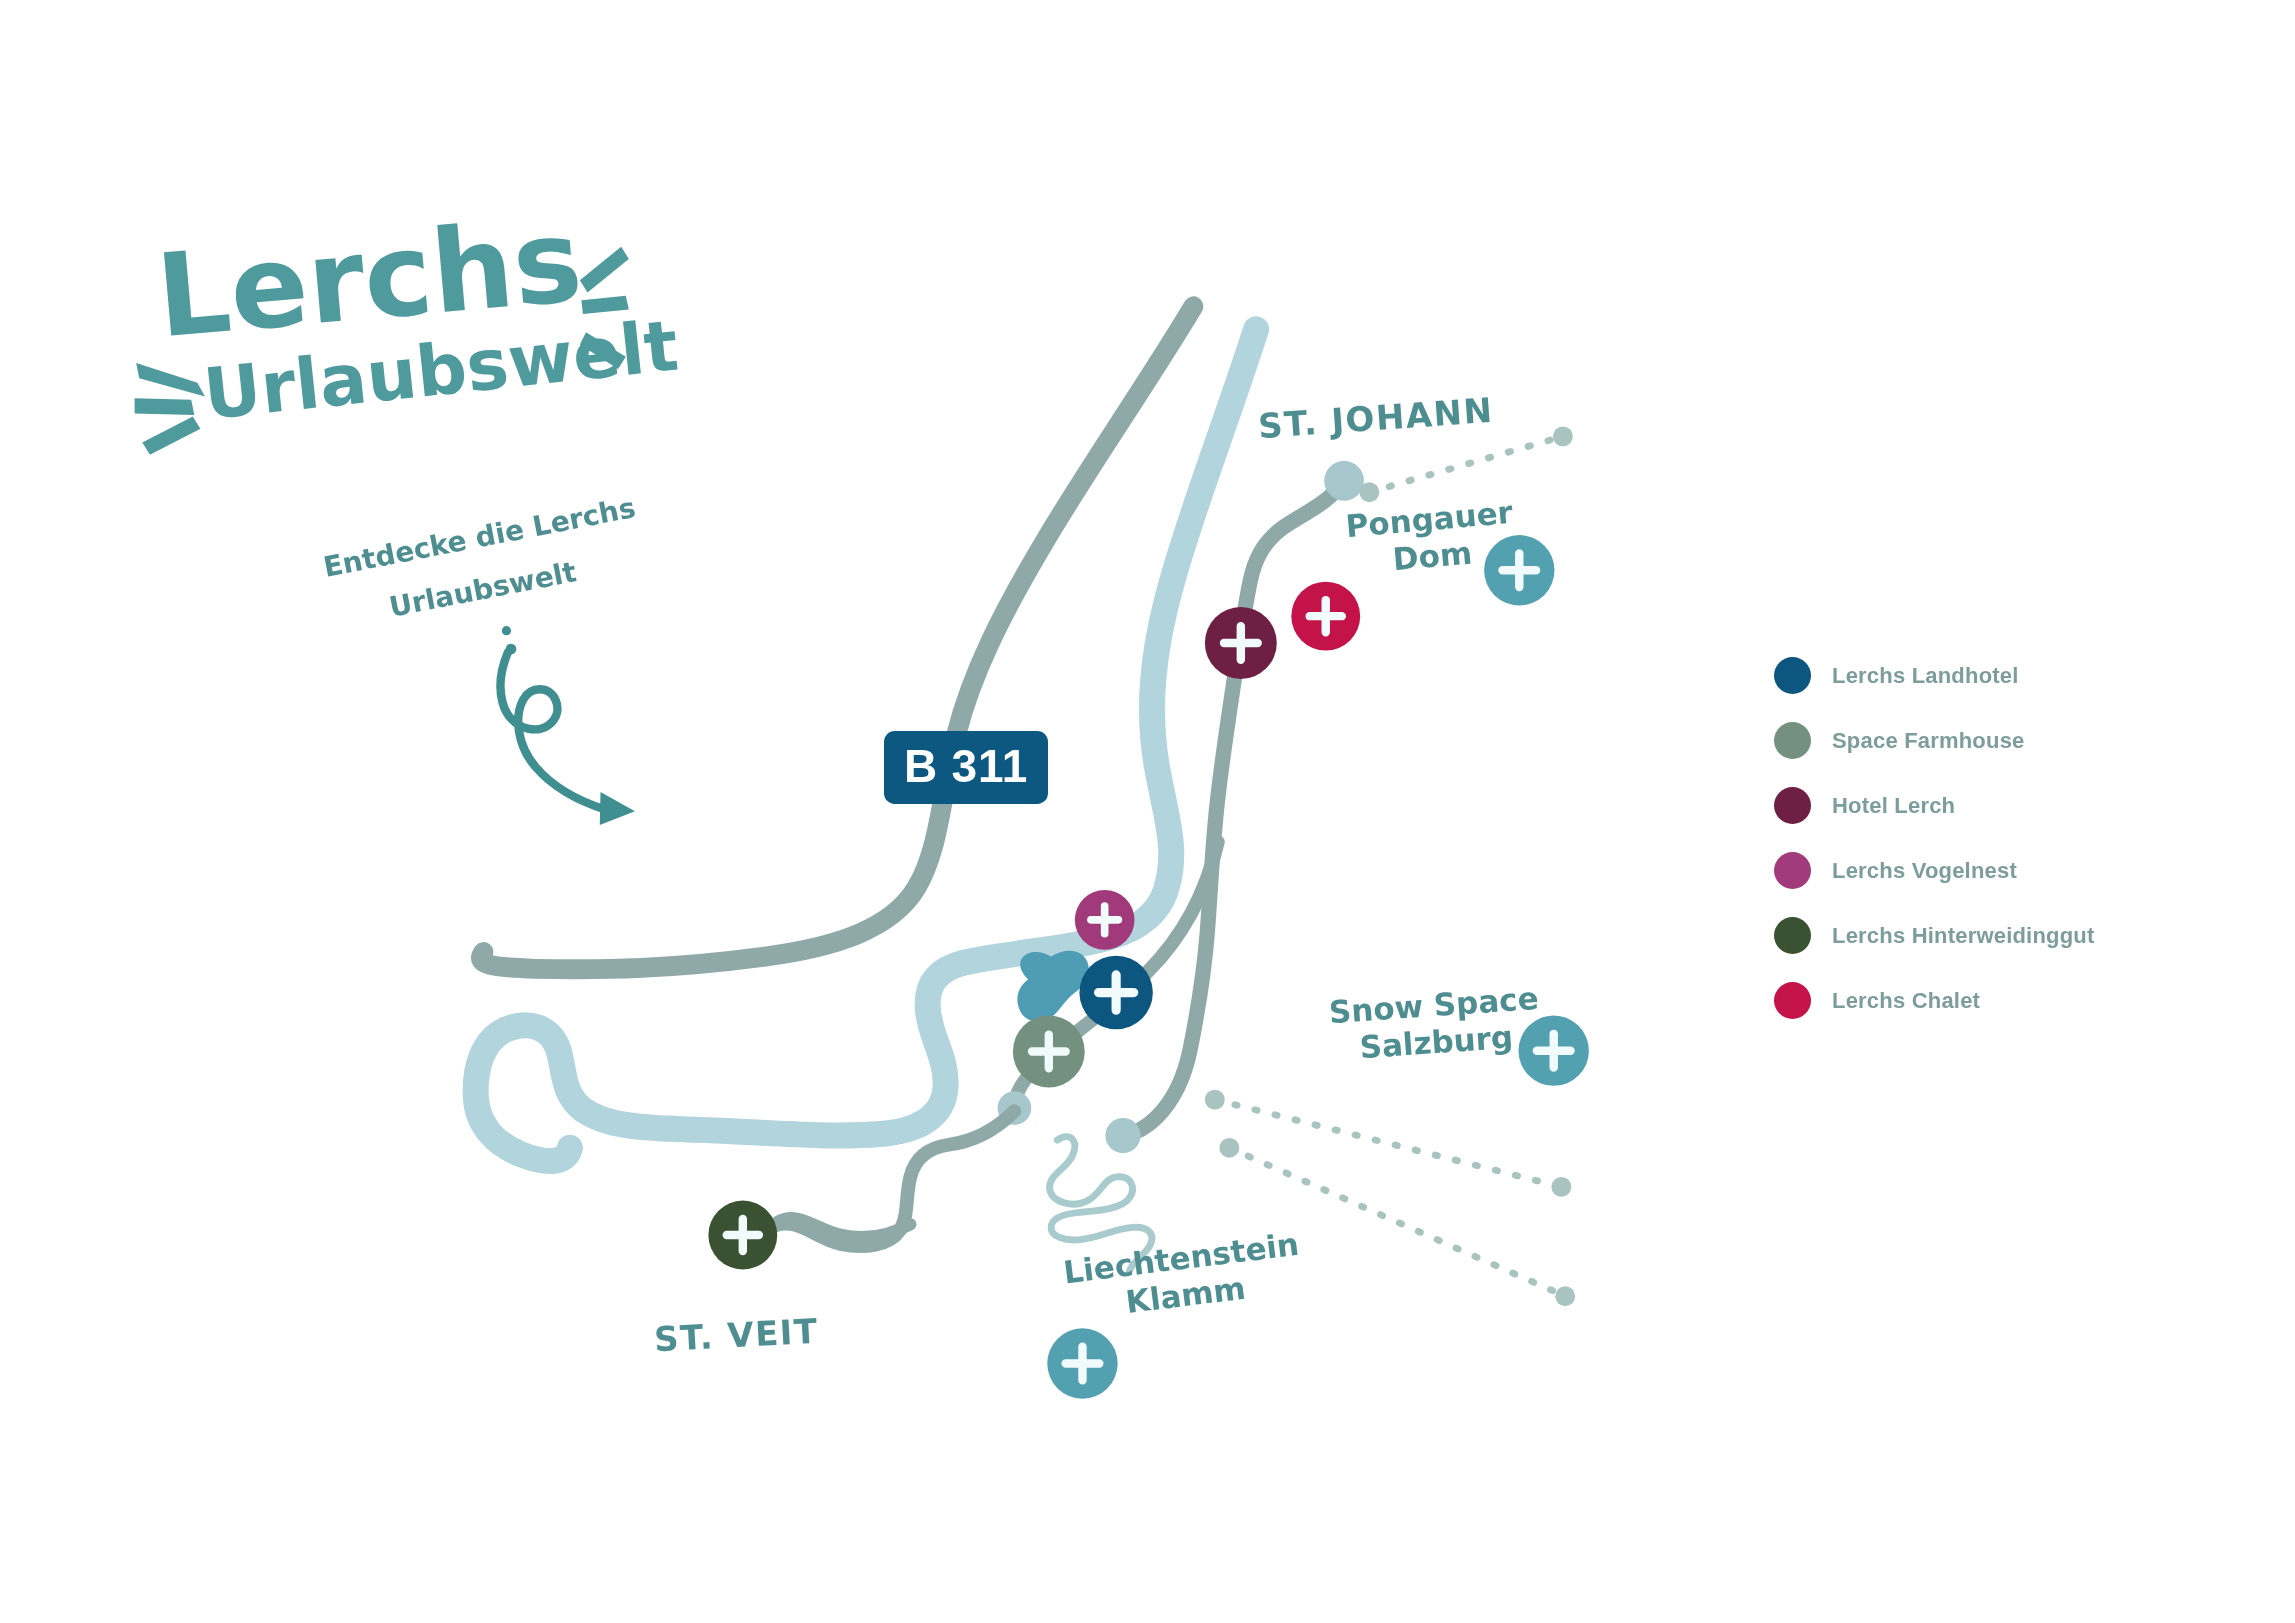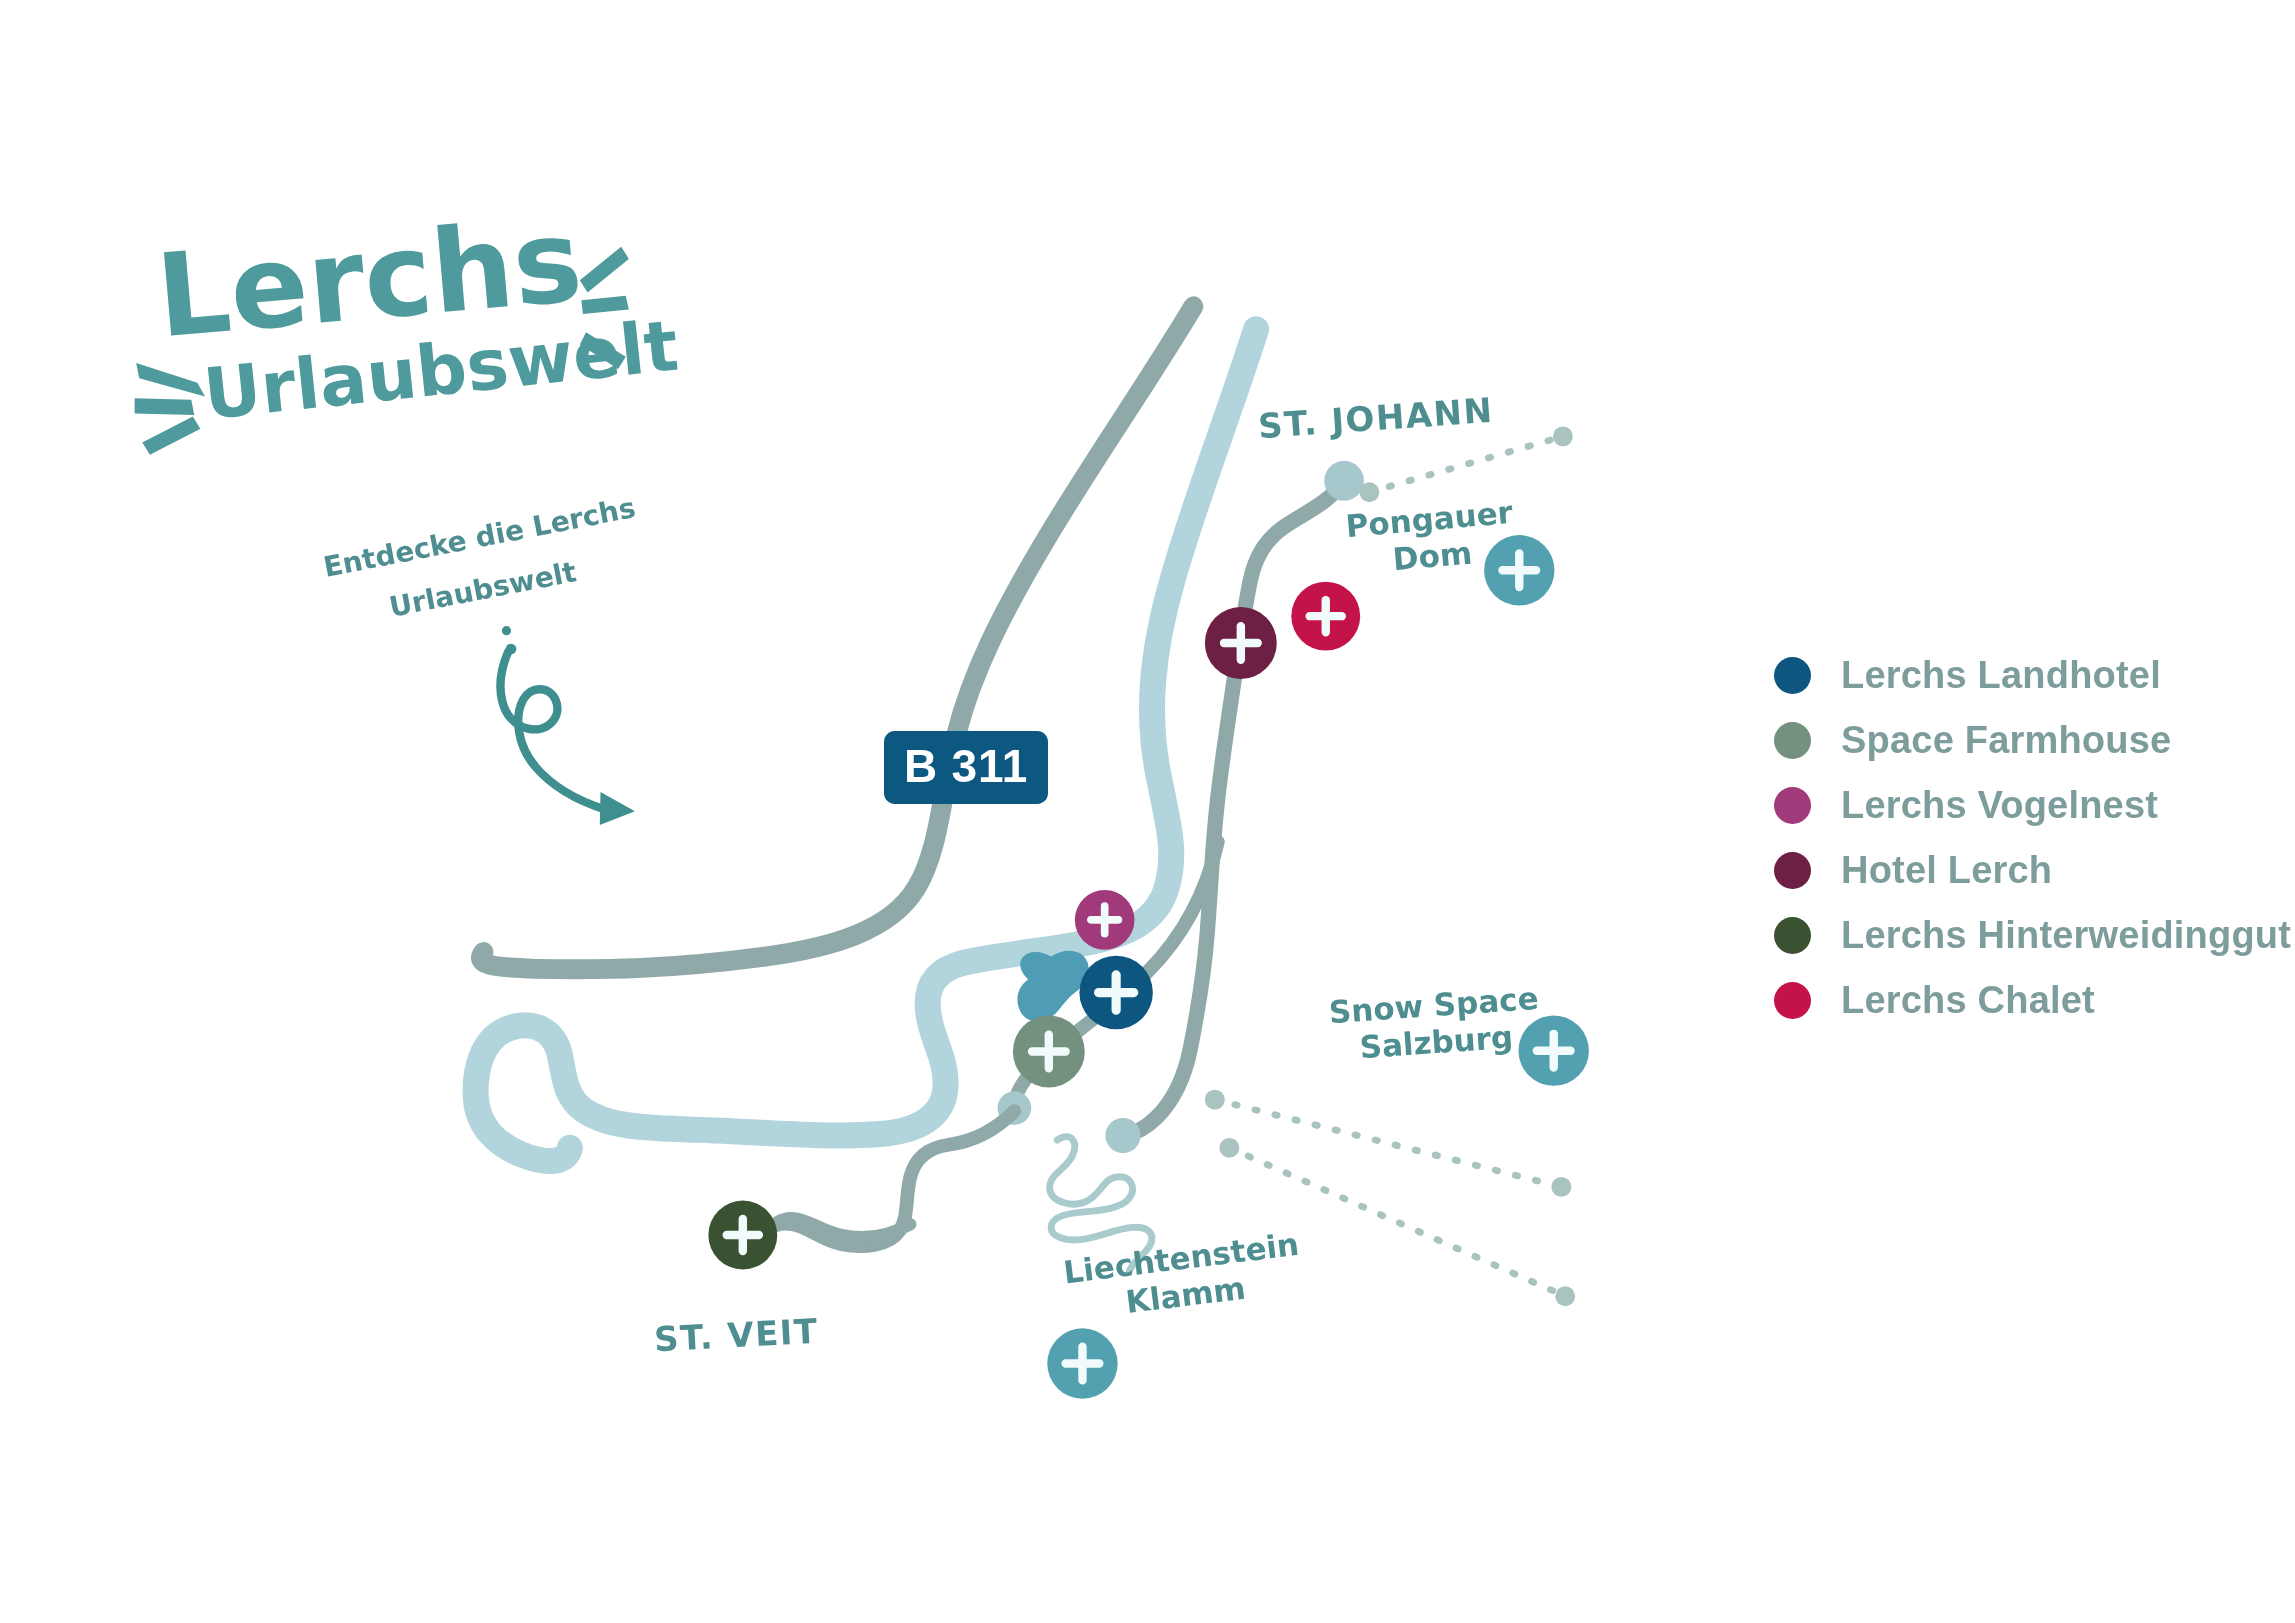--- a/index.html
+++ b/index.html
@@ -36,22 +36,22 @@
     align-items: center;
     height: 65px;
   }
   .legend-swatch {
     width: 37px;
     height: 37px;
     border-radius: 50%;
     flex: 0 0 auto;
   }
   .legend-label {
-    margin-left: 30px;
-    font-size: 38px;
+    margin-left: 21px;
+    font-size: 22px;
     font-weight: bold;
     color: #7d9c9c;
     letter-spacing: 0.2px;
     white-space: nowrap;
     font-family: "Liberation Sans", sans-serif;
   }
   .road-shield {
     position: absolute;
     left: 884px;
     top: 731px;
@@ -327,28 +327,28 @@
   <div class="legend">
     <div class="legend-item">
       <span class="legend-swatch" style="background: rgb(12, 86, 128);"></span>
       <span class="legend-label">Lerchs Landhotel</span>
     </div>
     <div class="legend-item">
       <span class="legend-swatch" style="background: rgb(116, 144, 127);"></span>
       <span class="legend-label">Space Farmhouse</span>
     </div>
     <div class="legend-item">
+      <span class="legend-swatch" style="background: rgb(110, 31, 68);"></span>
+      <span class="legend-label">Hotel Lerch</span>
+    </div>
+    <div class="legend-item">
       <span class="legend-swatch" style="background: rgb(160, 58, 122);"></span>
       <span class="legend-label">Lerchs Vogelnest</span>
     </div>
     <div class="legend-item">
-      <span class="legend-swatch" style="background: rgb(110, 31, 68);"></span>
-      <span class="legend-label">Hotel Lerch</span>
-    </div>
-    <div class="legend-item">
       <span class="legend-swatch" style="background: rgb(59, 82, 50);"></span>
       <span class="legend-label">Lerchs Hinterweidinggut</span>
     </div>
     <div class="legend-item">
       <span class="legend-swatch" style="background: rgb(196, 19, 72);"></span>
       <span class="legend-label">Lerchs Chalet</span>
     </div>
   </div>
 
 </div>

